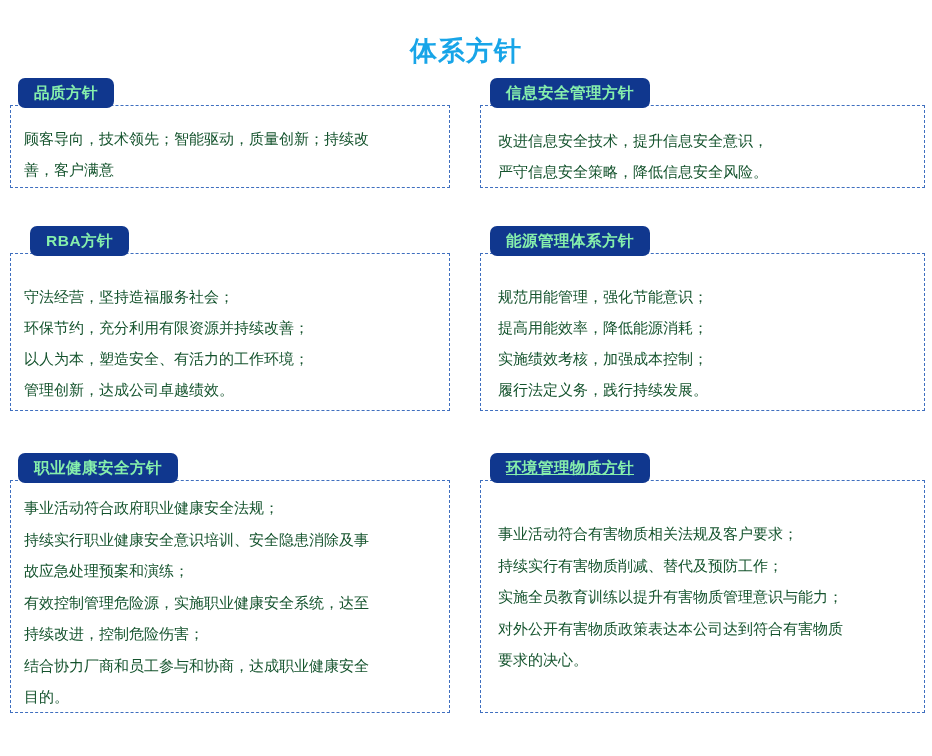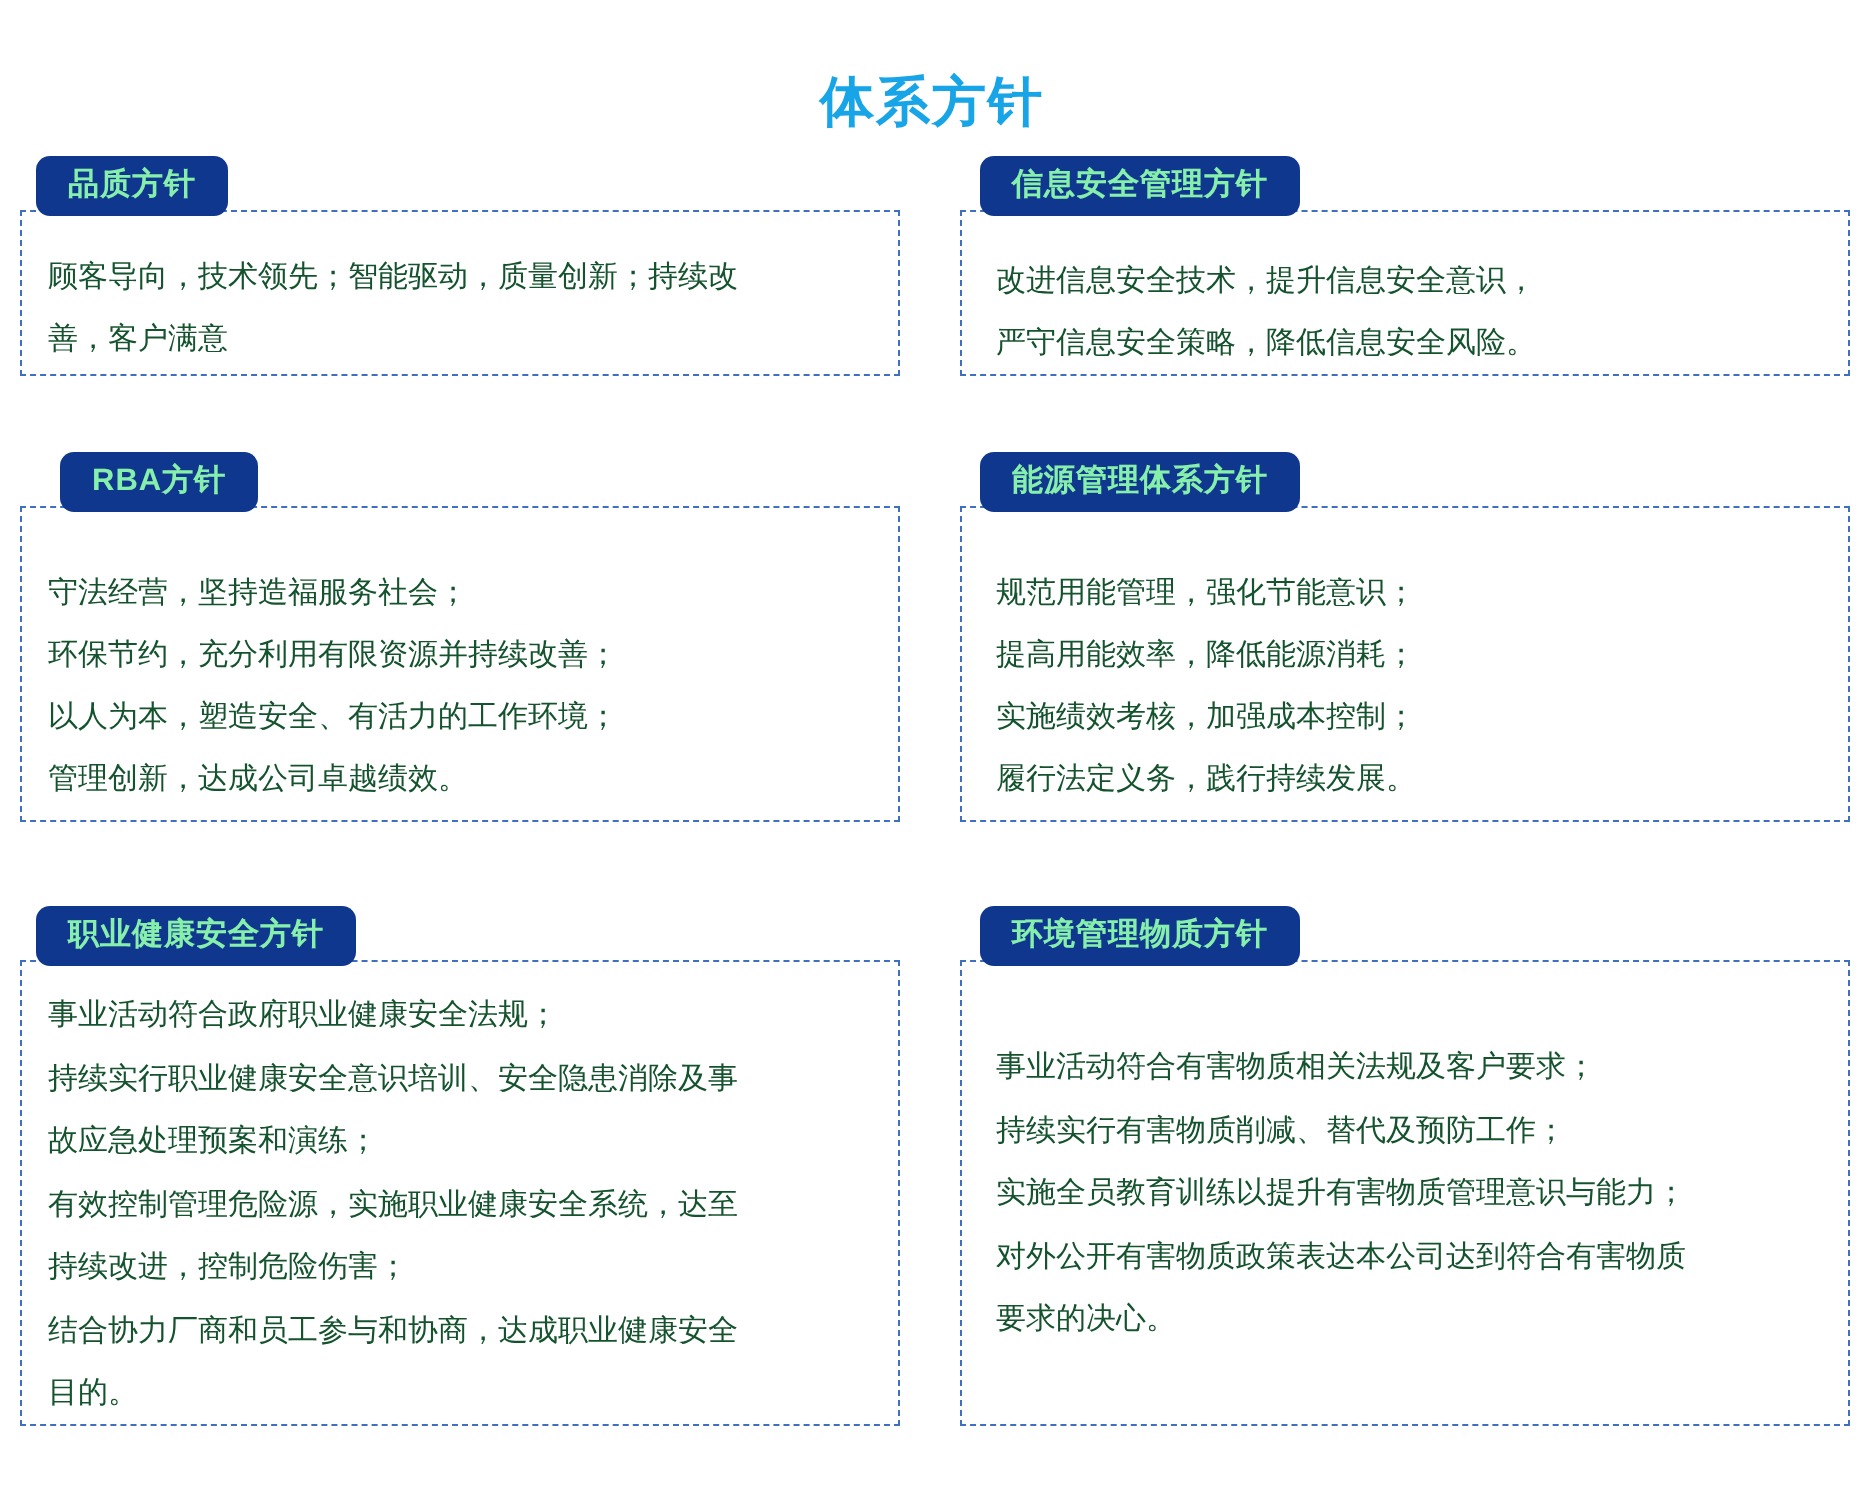--- a/index.html
+++ b/index.html
@@ -104,21 +104,21 @@
 
   .c-energy    { left: 480px; top: 148px; width: 445px; height: 185px; }
   .c-energy    .card-tab { left: 10px; padding-left: 16px; }
   .c-energy    .card-text { top: 27px; padding-top: 28px; padding-left: 18px; }
 
   .c-ohs       { left: 10px;  top: 375px; width: 440px; height: 260px; }
   .c-ohs       .card-tab { left: 8px; }
   .c-ohs       .card-text { top: 27px; padding-top: 12px; line-height: 31.5px; }
 
   .c-env       { left: 480px; top: 375px; width: 445px; height: 260px; }
-  .c-env       .card-tab { left: 10px; }
+  .c-env       .card-tab { left: 10px; text-decoration: underline; }
   .c-env       .card-text { top: 27px; padding-top: 38px; padding-left: 18px; line-height: 31.5px; }
 </style>
 </head>
 <body>
 
 <div id="page-title">体系方针</div>
 
 <div class="board">
 
   <div class="card c-quality">

